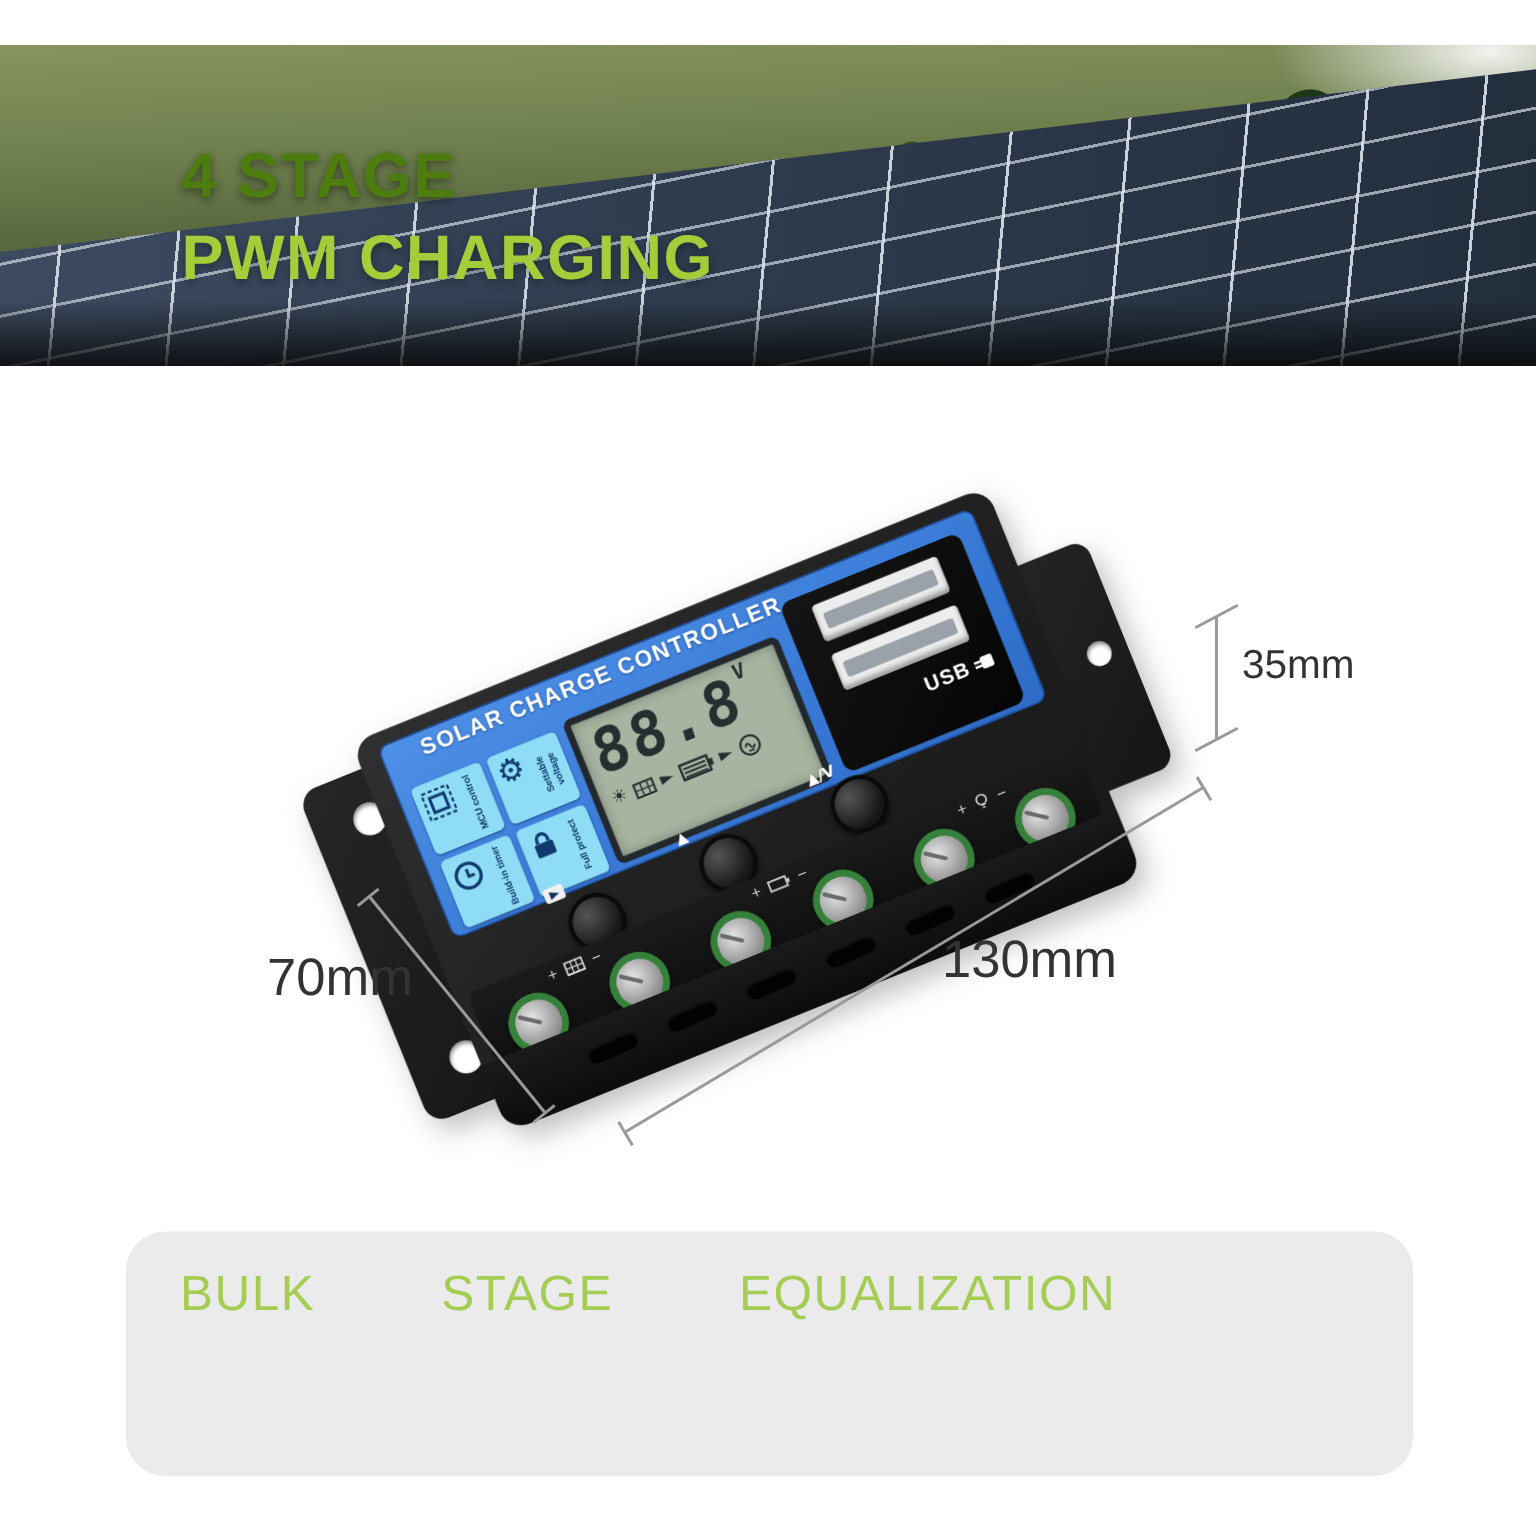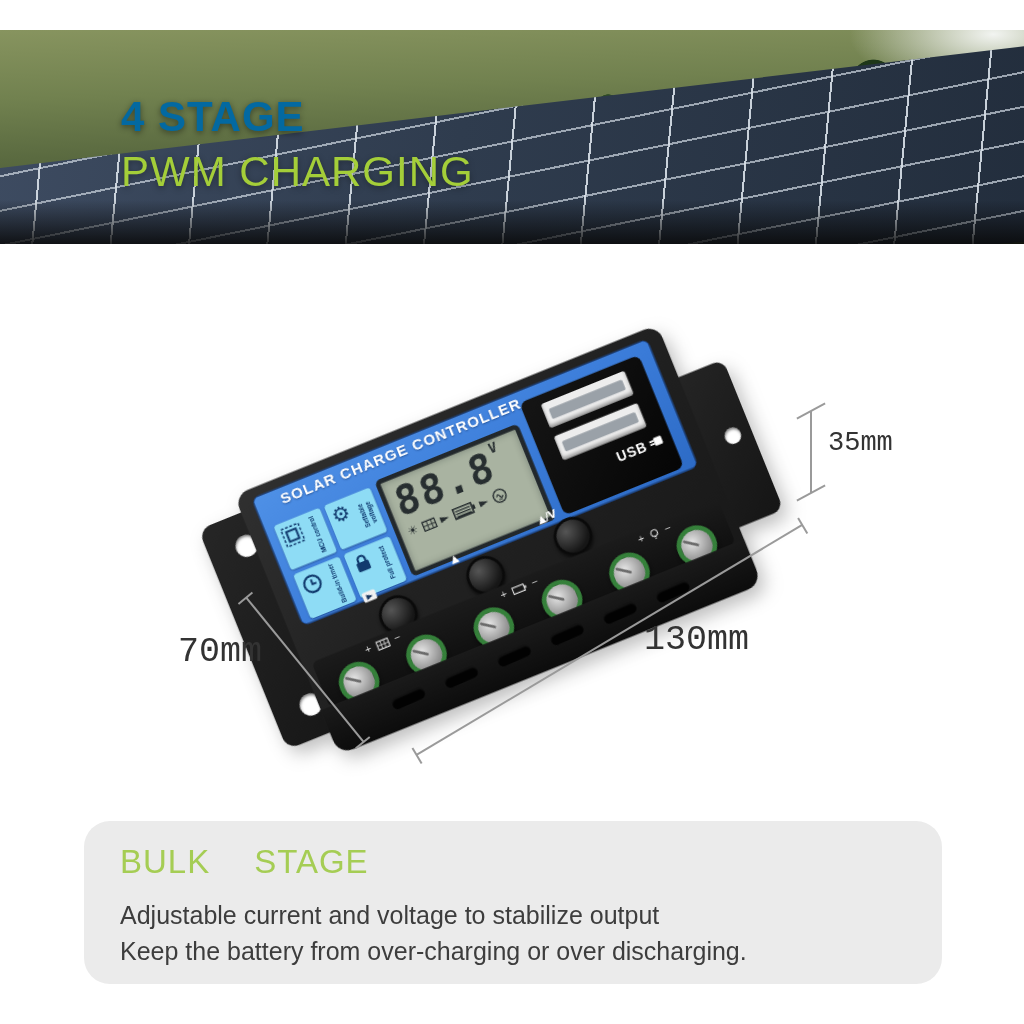--- a/index.html
+++ b/index.html
@@ -21,23 +21,23 @@
   .hero .panels{position:absolute;left:-30px;right:-30px;bottom:-38px;height:196px;
     transform:rotate(-4.5deg);
     clip-path:polygon(0 22%,100% 0,100% 100%,0 100%);
     background:
       repeating-linear-gradient(100deg, rgba(218,226,234,.9) 0 2px, rgba(218,226,234,0) 2px 78px),
       repeating-linear-gradient(-7deg, rgba(206,215,225,.7) 0 2px, rgba(206,215,225,0) 2px 34px),
       linear-gradient(100deg,#3e4c62 0%,#2f3c4e 45%,#222d3c 100%);}
   .hero .ground{position:absolute;left:0;bottom:0;width:100%;height:44px;
     background:linear-gradient(to top, rgba(8,8,8,.85), rgba(8,8,8,0));}
   .hero-title{position:absolute;left:121px;top:96px;z-index:2;line-height:1;}
-  .hero-line1{font-size:42px;font-weight:800;color:#0369a1;letter-spacing:1px;
+  .hero-line1{font-size:42px;font-weight:800;color:#4d7c0f;letter-spacing:1px;
     text-shadow:0 2px 6px rgba(0,0,0,.45);}
-  .hero-line2{margin-top:13px;font-size:42px;font-weight:400;color:#A4CE39;letter-spacing:1px;
+  .hero-line2{margin-top:13px;font-size:42px;font-weight:700;color:#A4CE39;letter-spacing:1px;
     text-shadow:0 2px 6px rgba(0,0,0,.35);}
 
   
   .device{position:absolute;left:197px;top:382px;width:600px;height:310px;z-index:4;
     transform:rotate(-22deg) scale(.92);transform-origin:50% 50%;
     filter:drop-shadow(4px 10px 10px rgba(0,0,0,.25));}
   .flange{position:absolute;background:linear-gradient(135deg,#262626,#151515);}
   .flange-left{left:2px;top:26px;width:100px;height:258px;border-radius:14px 4px 4px 14px;}
   .flange-right{right:0;top:68px;width:78px;height:176px;border-radius:4px 12px 12px 4px;}
   .hole{position:absolute;width:24px;height:24px;border-radius:50%;background:#ffffff;
@@ -97,38 +97,38 @@
     box-shadow:0 3px 4px rgba(0,0,0,.55);}
   .screw:after{content:"";position:absolute;left:3px;top:11px;width:18px;height:3px;background:#6a6a6a;
     transform:rotate(35deg);border-radius:2px;}
   .front{position:absolute;left:0;top:252px;width:496px;height:52px;border-radius:0 0 18px 18px;
     background:linear-gradient(#1a1a1a,#0c0c0c);display:flex;justify-content:center;gap:24px;
     padding-top:17px;box-sizing:border-box;}
   .vent{width:38px;height:13px;background:#020202;border-radius:6px;transform:rotate(-2deg);
     box-shadow:inset 0 2px 2px rgba(255,255,255,.08);}
 
   
-  .dims{position:absolute;left:0;top:0;width:860px;height:1024px;z-index:8;pointer-events:none;font-family:Liberation Mono, monospace;}
+  .dims{position:absolute;left:0;top:0;width:860px;height:1024px;z-index:8;pointer-events:none;}
   .dim-label{position:absolute;color:#333333;font-size:35px;}
   .lab35{left:828px;top:428px;font-size:27px;}
   .lab70{left:178px;top:632px;}
-  .lab130{left:628px;top:620px;margin-left:16px;}
+  .lab130{left:628px;top:620px;}
   .dline{position:absolute;height:0;border-top:2px solid #9a9a9a;transform-origin:0 0;}
   .dline .tick{position:absolute;width:2px;height:18px;background:#9a9a9a;top:-9px;}
   .dline .t0{left:-1px;} .dline .t1{right:-1px;}
   .l70{left:247px;top:597px;width:186px;transform:rotate(50.9deg);}
   .l130{left:416px;top:754px;width:449px;transform:rotate(-30.8deg);}
   .l35{position:absolute;left:810px;top:411px;width:2px;height:82px;background:#9a9a9a;}
   .l35 .vtick{position:absolute;width:32px;height:2px;background:#9a9a9a;left:-15px;transform:rotate(-28deg);}
   .l35 .v0{top:-1px;} .l35 .v1{bottom:-1px;}
 
   
   .info-panel{position:absolute;left:84px;top:821px;width:858px;height:163px;border-radius:26px;
     background:#EBEBEB;z-index:2;box-sizing:border-box;padding:22px 36px;}
-  .stages{display:flex;gap:44px;font-size:33px;letter-spacing:1px;color:#A5CD54;}
+  .stages{display:flex;gap:84px;font-size:33px;letter-spacing:1px;color:#A5CD54;}
   .info-text{margin-top:16px;font-size:25px;color:#3d3d3d;line-height:1.45;}
 
   svg{display:block;}
 </style>
 </head>
 <body>
 
 <div class="hero">
   <div class="trees"></div>
   <div class="panels"></div>
@@ -313,18 +313,15 @@
   </div>
   <div class="dim-label lab35">35mm</div>
   <div class="dim-label lab70">70mm</div>
   <div class="dim-label lab130">130mm</div>
 </div>
 
 <div class="info-panel">
   <div class="stages">
     <span>BULK</span>
     <span>STAGE</span>
-  </div>
-  <div class="info-text">
-    <div>Adjustable current and voltage to stabilize output</div>
-    <div>Keep the battery from over-charging or over discharging.</div>
+    <span>EQUALIZATION</span>
   </div>
 </div>
 
 </body></html>

